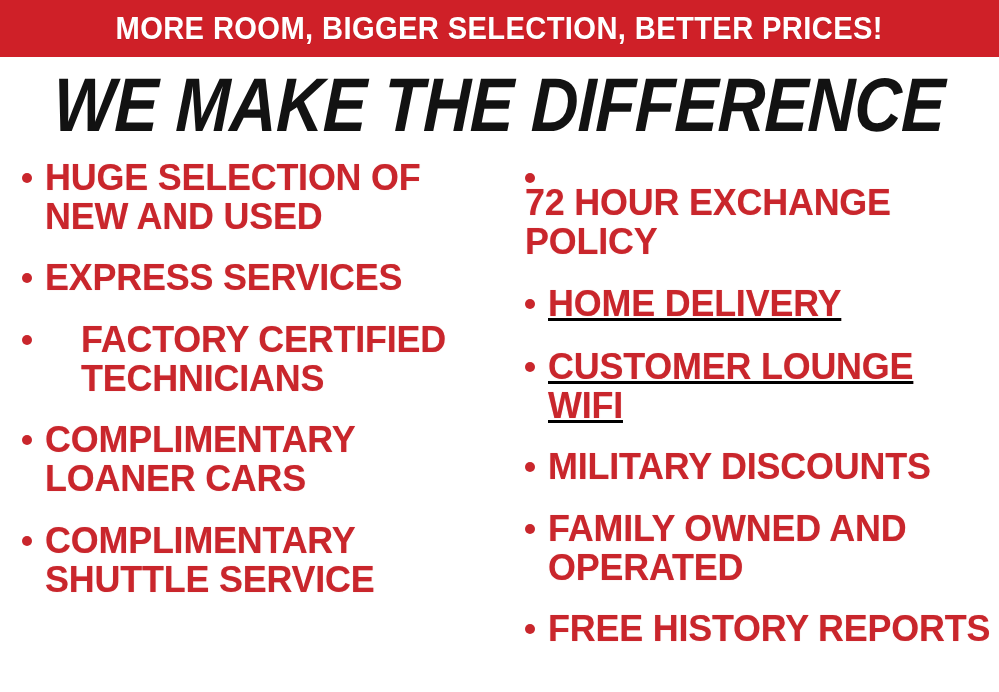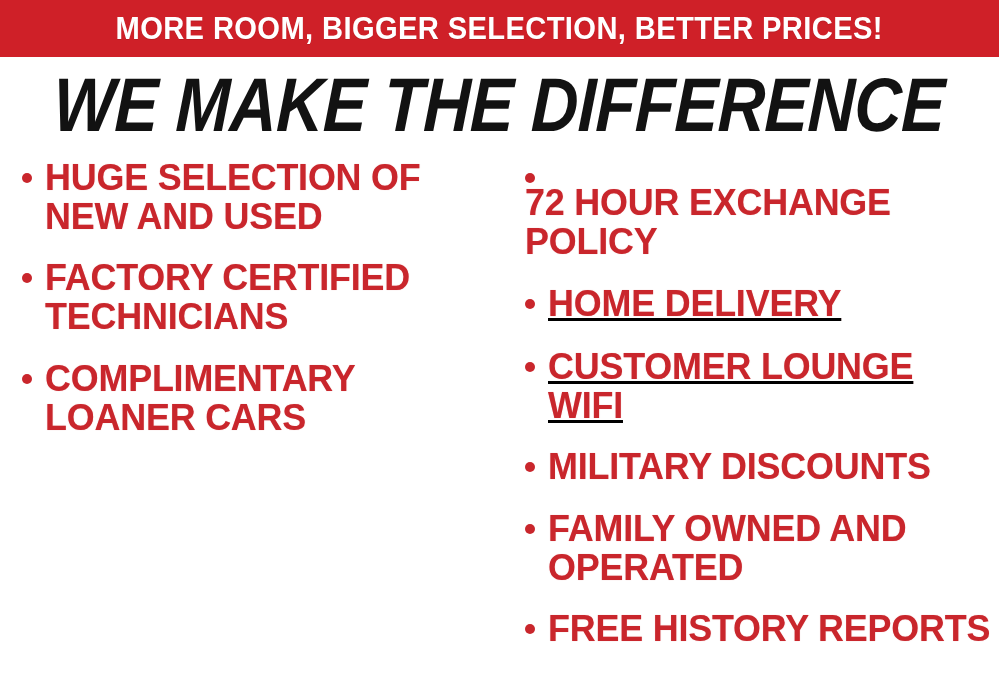--- a/index.html
+++ b/index.html
@@ -119,21 +119,21 @@
     line-height: 39px;
     letter-spacing: -0.2px;
     transform: scaleX(0.97);
     transform-origin: left center;
     text-shadow: 0 0 1px rgba(201,38,44,0.35);
   }
 
   
   .col-left  .bullet-item:nth-child(1) { margin-bottom: 22px; }
   .col-left  .bullet-item:nth-child(2) { margin-bottom: 23px; }
-  .col-left  .bullet-item:nth-child(3) { margin-bottom: 22px; }
+  .col-left  .bullet-item:nth-child(3) { margin-bottom: 22px; gap: 36px; }
   .col-left  .bullet-item:nth-child(4) { margin-bottom: 23px; }
 
   .col-right .bullet-item:nth-child(1) { margin-bottom: 23px; flex-direction: column; }
   .col-right .bullet-item:nth-child(2) { margin-bottom: 24px; text-decoration: underline; }
   .col-right .bullet-item:nth-child(3) { margin-bottom: 22px; text-decoration: underline; }
   .col-right .bullet-item:nth-child(4) { margin-bottom: 23px; }
   .col-right .bullet-item:nth-child(5) { margin-bottom: 22px; }
 </style>
 </head>
 <body>
@@ -150,31 +150,39 @@
 
   <div class="columns">
 
     <div class="col col-left">
 
       <div class="bullet-item">
         <span class="bullet-dot"></span>
         <span class="bullet-text">HUGE SELECTION OF NEW AND USED</span>
       </div>
 
+      <div class="bullet-item">
+        <span class="bullet-dot"></span>
+        <span class="bullet-text">EXPRESS SERVICES</span>
+      </div>
 
       <div class="bullet-item">
         <span class="bullet-dot"></span>
         <span class="bullet-text">FACTORY CERTIFIED TECHNICIANS</span>
       </div>
 
       <div class="bullet-item">
         <span class="bullet-dot"></span>
         <span class="bullet-text">COMPLIMENTARY LOANER CARS</span>
       </div>
 
+      <div class="bullet-item">
+        <span class="bullet-dot"></span>
+        <span class="bullet-text">COMPLIMENTARY SHUTTLE SERVICE</span>
+      </div>
 
     </div>
 
     <div class="col col-right">
 
       <div class="bullet-item">
         <span class="bullet-dot"></span>
         <span class="bullet-text">72 HOUR EXCHANGE POLICY</span>
       </div>
 

